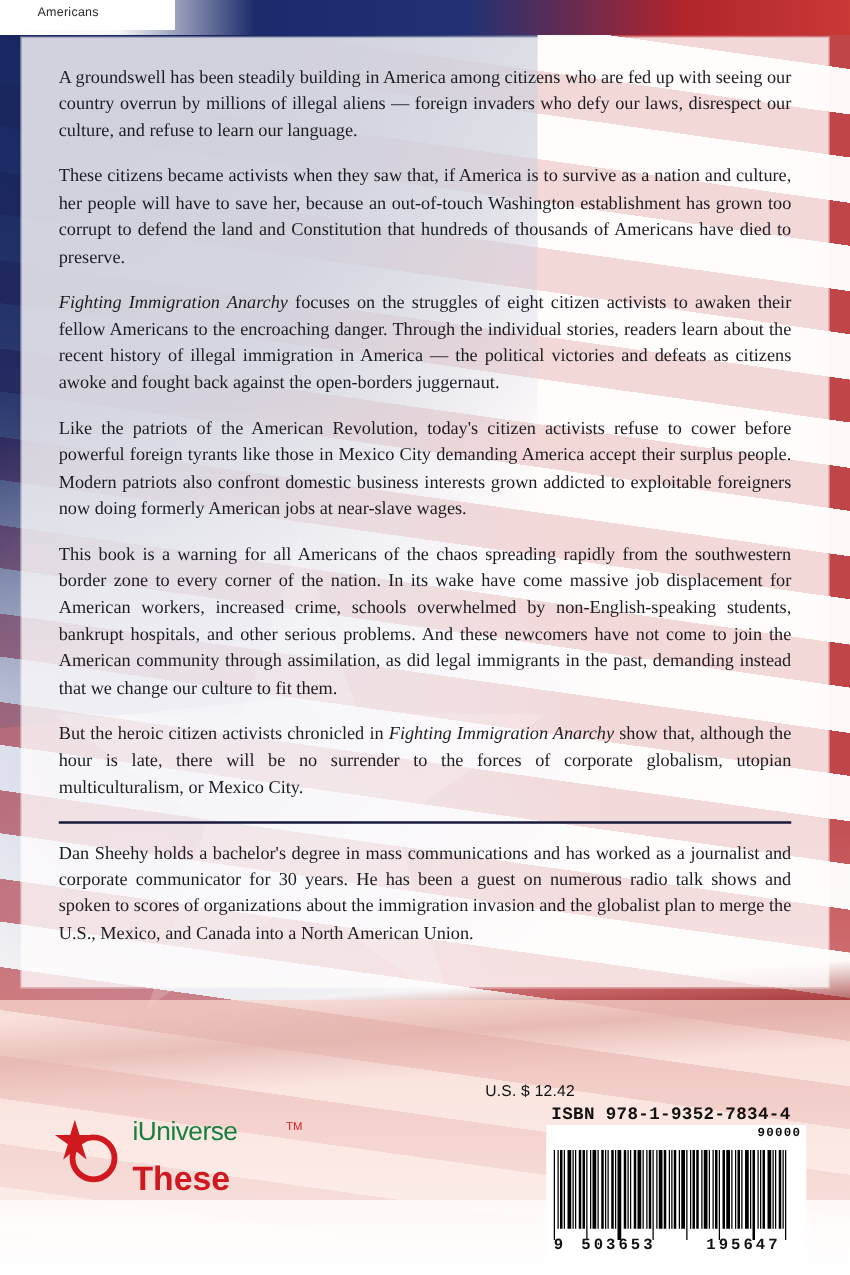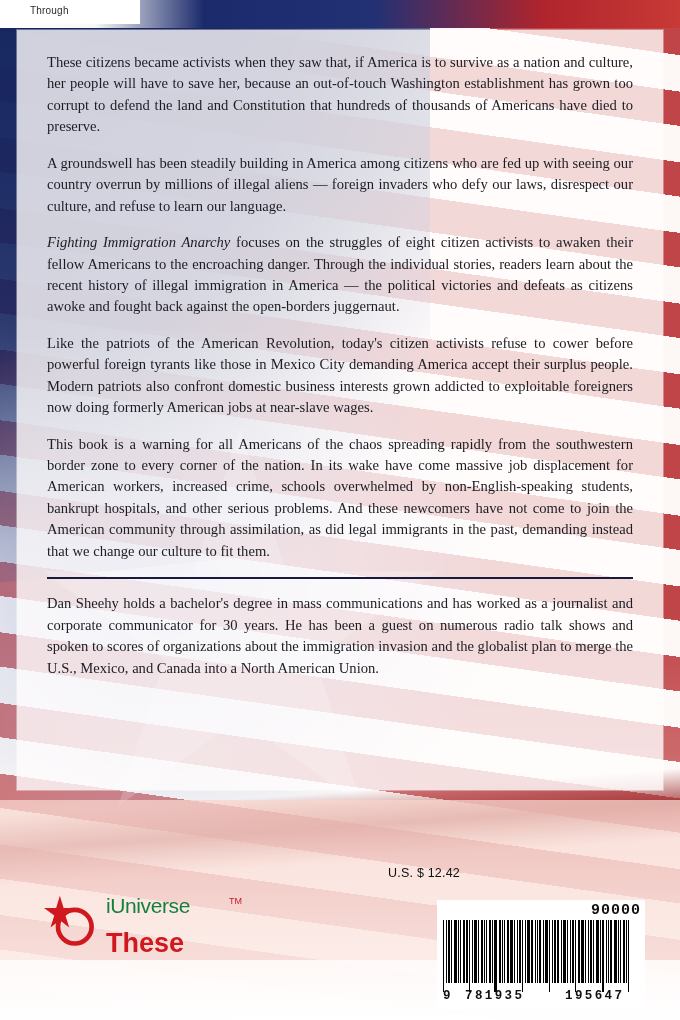--- a/index.html
+++ b/index.html
@@ -164,21 +164,21 @@
     width: 200px;
     height: 107px;
     background: #ffffff;
     padding: 3px 4px 0 4px;
   }
   .ean5 {
     position: absolute;
     right: 4px;
     top: 2px;
     font-family: "Liberation Mono", monospace;
-    font-size: 15px;
+    font-size: 10px;
     font-weight: bold;
     color: #111;
     letter-spacing: 1px;
   }
   .bars {
     position: absolute;
     left: 6px;
     top: 20px;
     width: 190px;
     height: 72px;
@@ -251,36 +251,38 @@
   <div class="bg-blue-2"></div>
   <svg class="bg-star" viewBox="0 0 100 100">
     <polygon points="50,2 61,36 97,36 68,57 79,92 50,71 21,92 32,57 3,36 39,36" fill="#ffffff" opacity="0.55"></polygon>
   </svg>
   <div class="bg-dark-band"></div>
   <div class="bg-bottom-light"></div>
   <div class="bg-bottom-white"></div>
 
   <div class="top-strip"></div>
   <div class="category-plate"></div>
-  <div class="category">Through</div>
+  <div class="category">Americans</div>
 
   <div class="panel">
     <div class="panel-inner">
+      <p class="blurb">A groundswell has been steadily building in America among citizens who are fed up with seeing our country overrun by millions of illegal aliens — foreign invaders who defy our laws, disrespect our culture, and refuse to learn our language.</p>
       <p class="blurb">These citizens became activists when they saw that, if America is to survive as a nation and culture, her people will have to save her, because an out-of-touch Washington establishment has grown too corrupt to defend the land and Constitution that hundreds of thousands of Americans have died to preserve.</p>
-      <p class="blurb">A groundswell has been steadily building in America among citizens who are fed up with seeing our country overrun by millions of illegal aliens — foreign invaders who defy our laws, disrespect our culture, and refuse to learn our language.</p>
       <p class="blurb"><em class="it">Fighting Immigration Anarchy</em> focuses on the struggles of eight citizen activists to awaken their fellow Americans to the encroaching danger. Through the individual stories, readers learn about the recent history of illegal immigration in America — the political victories and defeats as citizens awoke and fought back against the open-borders juggernaut.</p>
       <p class="blurb">Like the patriots of the American Revolution, today's citizen activists refuse to cower before powerful foreign tyrants like those in Mexico City demanding America accept their surplus people. Modern patriots also confront domestic business interests grown addicted to exploitable foreigners now doing formerly American jobs at near-slave wages.</p>
       <p class="blurb">This book is a warning for all Americans of the chaos spreading rapidly from the southwestern border zone to every corner of the nation. In its wake have come massive job displacement for American workers, increased crime, schools overwhelmed by non-English-speaking students, bankrupt hospitals, and other serious problems. And these newcomers have not come to join the American community through assimilation, as did legal immigrants in the past, demanding instead that we change our culture to fit them.</p>
+      <p class="blurb">But the heroic citizen activists chronicled in <em class="it">Fighting Immigration Anarchy</em> show that, although the hour is late, there will be no surrender to the forces of corporate globalism, utopian multiculturalism, or Mexico City.</p>
       <div class="rule"></div>
       <p class="blurb">Dan Sheehy holds a bachelor's degree in mass communications and has worked as a journalist and corporate communicator for 30 years. He has been a guest on numerous radio talk shows and spoken to scores of organizations about the immigration invasion and the globalist plan to merge the U.S., Mexico, and Canada into a North American Union.</p>
     </div>
   </div>
 
   <div class="price">U.S. $ 12.42</div>
 
+  <div class="isbn-text">ISBN 978-1-9352-7834-4</div>
   <div class="barcode-wrap">
     <div class="ean5">90000</div>
     <div class="bars" id="bars">
         <div class="bar" style="left: 0px; width: 1px;"></div>
         <div class="bar short" style="left: 3px; width: 1px;"></div>
         <div class="bar short" style="left: 5px; width: 2px;"></div>
         <div class="bar short" style="left: 8px; width: 1px;"></div>
         <div class="bar short" style="left: 11px; width: 3px;"></div>
         <div class="bar short" style="left: 15px; width: 1px;"></div>
         <div class="bar short" style="left: 17px; width: 1px;"></div>
@@ -337,21 +339,21 @@
         <div class="bar short" style="left: 167px; width: 2px;"></div>
         <div class="bar short" style="left: 171px; width: 3px;"></div>
         <div class="bar short" style="left: 175px; width: 1px;"></div>
         <div class="bar short" style="left: 177px; width: 1px;"></div>
         <div class="bar short" style="left: 180px; width: 2px;"></div>
         <div class="bar short" style="left: 183px; width: 1px;"></div>
         <div class="bar" style="left: 185px; width: 1px;"></div>
       </div>
     <div class="barnum">
       <span class="l">9</span>
-      <span class="m">781935</span>
+      <span class="m">503653</span>
       <span class="r">195647</span>
     </div>
   </div>
 
   <div class="logo">
     <svg class="logo-mark" viewBox="0 0 60 60">
       <circle cx="33" cy="35" r="18" fill="none" stroke="#d0181f" stroke-width="5"></circle>
       <polygon points="17,2 21,15 34,15 23,23 27,36 17,28 7,36 11,23 0,15 13,15" fill="#d0181f"></polygon>
     </svg>
     <div class="logo-text">iUniverse</div>

